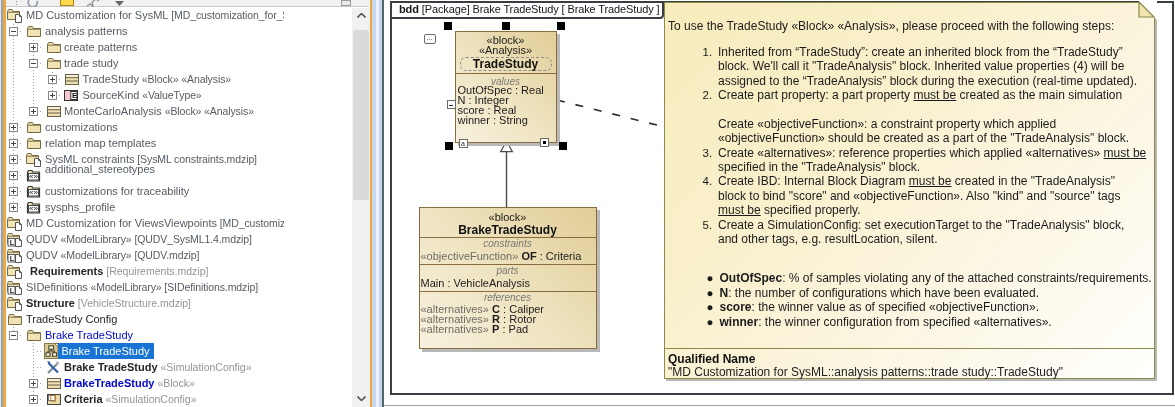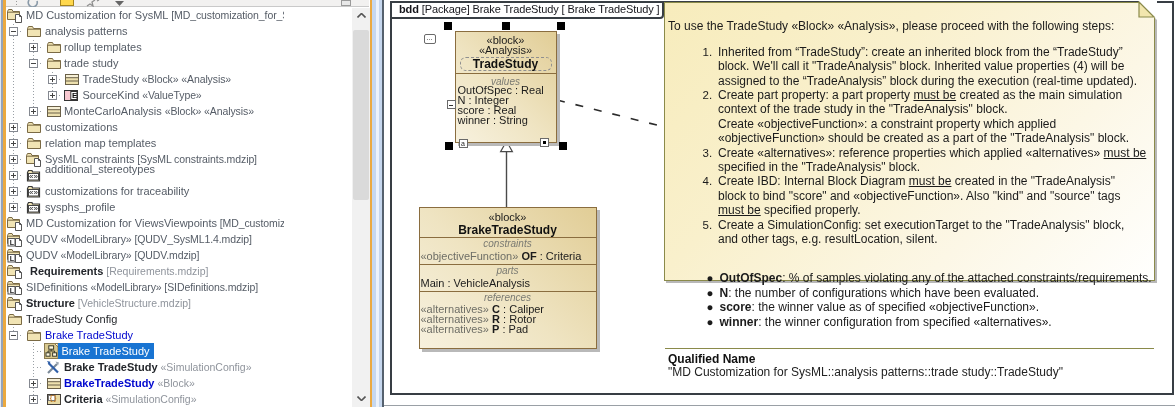--- a/index.html
+++ b/index.html
@@ -42,21 +42,21 @@
 #spl5 { left:382px; top:0; width:2px; height:407px; background:#55616E; }
 
 
 #frame { left:390px; top:1px; width:784px; height:394px; border:2px solid #383E44; background:#fff; }
 #dhead { left:390px; top:1px; width:274px; height:18px; background:#fff; border:2px solid #383E44;
   border-top-width:2px; border-bottom-right-radius:4px; font-size:11px; line-height:13.5px; color:#15151B; letter-spacing:-0.12px;
   padding-left:7px; white-space:nowrap; }
 #botline { left:384px; top:405px; width:791px; height:1px; background:#9aa0a6; }
 
 
-#note { left:664px; top:2px; width:491px; height:279px; border:1px solid #8A8A4A;
+#note { left:664px; top:2px; width:491px; height:377px; border:1px solid #8A8A4A;
   background:linear-gradient(135deg,#F7ECBC 0%,#F9F0CC 35%,#FCF7E6 70%,#FFFFFE 100%); box-shadow:2px 2px 0 #B8B8B8; }
 #note .nl { font-size:12px; color:#1B1B1B; white-space:nowrap; line-height:13px; }
 #note .num { position:absolute; left:-15.5px; font-size:11.5px; }
 #note .bdot { position:absolute; left:-13px; font-size:11.5px; top:0px; }
 #qnsep { left:0px; top:345px; width:489px; height:1px; background:#8A8A4A; }
 #qn1 { left:3px; top:348.5px; font-size:12px; font-weight:bold; color:#111; }
 #qn2 { left:3px; top:362px; font-size:12px; color:#222; white-space:nowrap; }
 
 
 .blk { border:1.5px solid #8A6D3F;
@@ -133,21 +133,21 @@
       </svg>
 <div class="ab t" style="left:45px;top:23px">analysis patterns</div>
 <div class="ab xp" style="left:28.5px;top:42.5px">
         <div class="xm"></div>
         <div class="xv"></div>
       </div>
 <svg class="ab" style="left:46px;top:40px" width="16" height="14" viewBox="0 0 16 14">
         <path d="M1.5 12.5 V4.5 L2.5 2.5 H6.5 L7.5 4.5 H14.5 V12.5 Z" fill="#F1E4B4" stroke="#7A6A45"></path>
         <path d="M1.5 5.2 H14.5" stroke="#7A6A45" fill="none"></path>
       </svg>
-<div class="ab t" style="left:64px;top:39px">rollup templates</div>
+<div class="ab t" style="left:64px;top:39px">create patterns</div>
 <div class="ab xp" style="left:28.5px;top:58.5px">
         <div class="xm"></div>
       </div>
 <svg class="ab" style="left:46px;top:56px" width="16" height="14" viewBox="0 0 16 14">
         <path d="M1.5 12.5 V4.5 L2.5 2.5 H6.5 L7.5 4.5 H14.5 V12.5 Z" fill="#F1E4B4" stroke="#7A6A45"></path>
         <path d="M1.5 5.2 H14.5" stroke="#7A6A45" fill="none"></path>
       </svg>
 <div class="ab t" style="left:64px;top:55px">trade study</div>
 <div class="ab xp" style="left:47.5px;top:74.5px">
         <div class="xm"></div>
@@ -359,21 +359,20 @@
 <div class="ab" id="frame"></div>
 <div class="ab" id="botline"></div>
 <div class="ab" id="dhead"><b>bdd</b> [Package] Brake TradeStudy [ Brake TradeStudy ]</div>
 
 <div class="ab" id="note">
 <div class="ab nl" style="left:3px;top:16.9px">To use the TradeStudy «Block» «Analysis», please proceed with the following steps:</div>
 <div class="ab nl" style="left:53px;top:42.8px"><span class="num">1.</span>Inherited from “TradeStudy”: create an inherited block from the “TradeStudy”</div>
 <div class="ab nl" style="left:53px;top:57.1px">block. We'll call it "TradeAnalysis" block. Inherited value properties (4) will be</div>
 <div class="ab nl" style="left:53px;top:71.5px">assigned to the “TradeAnalysis” block during the execution (real-time updated).</div>
 <div class="ab nl" style="left:53px;top:85.9px"><span class="num">2.</span>Create part property: a part property <u>must be</u> created as the main simulation</div>
-<div class="ab nl" style="left:53px;top:100.3px">context of the trade study in the "TradeAnalysis" block.</div>
 <div class="ab nl" style="left:53px;top:114.7px">Create «objectiveFunction»: a constraint property which applied</div>
 <div class="ab nl" style="left:53px;top:129.1px">«objectiveFunction» should be created as a part of the "TradeAnalysis" block.</div>
 <div class="ab nl" style="left:53px;top:143.5px"><span class="num">3.</span>Create «alternatives»: reference properties which applied «alternatives» <u>must be</u></div>
 <div class="ab nl" style="left:53px;top:157.9px">specified in the "TradeAnalysis" block.</div>
 <div class="ab nl" style="left:53px;top:172.3px"><span class="num">4.</span>Create IBD: Internal Block Diagram <u>must be</u> created in the "TradeAnalysis"</div>
 <div class="ab nl" style="left:53px;top:186.7px">block to bind "score" and «objectiveFunction». Also "kind" and "source" tags</div>
 <div class="ab nl" style="left:53px;top:201.1px"><u>must be</u> specified properly.</div>
 <div class="ab nl" style="left:53px;top:215.5px"><span class="num">5.</span>Create a SimulationConfig: set executionTarget to the "TradeAnalysis" block,</div>
 <div class="ab nl" style="left:53px;top:229.9px">and other tags, e.g. resultLocation, silent.</div>
 <div class="ab nl" style="left:54.5px;top:269.3px"><span class="bdot">●</span><b>OutOfSpec</b>: % of samples violating any of the attached constraints/requirements.</div>

